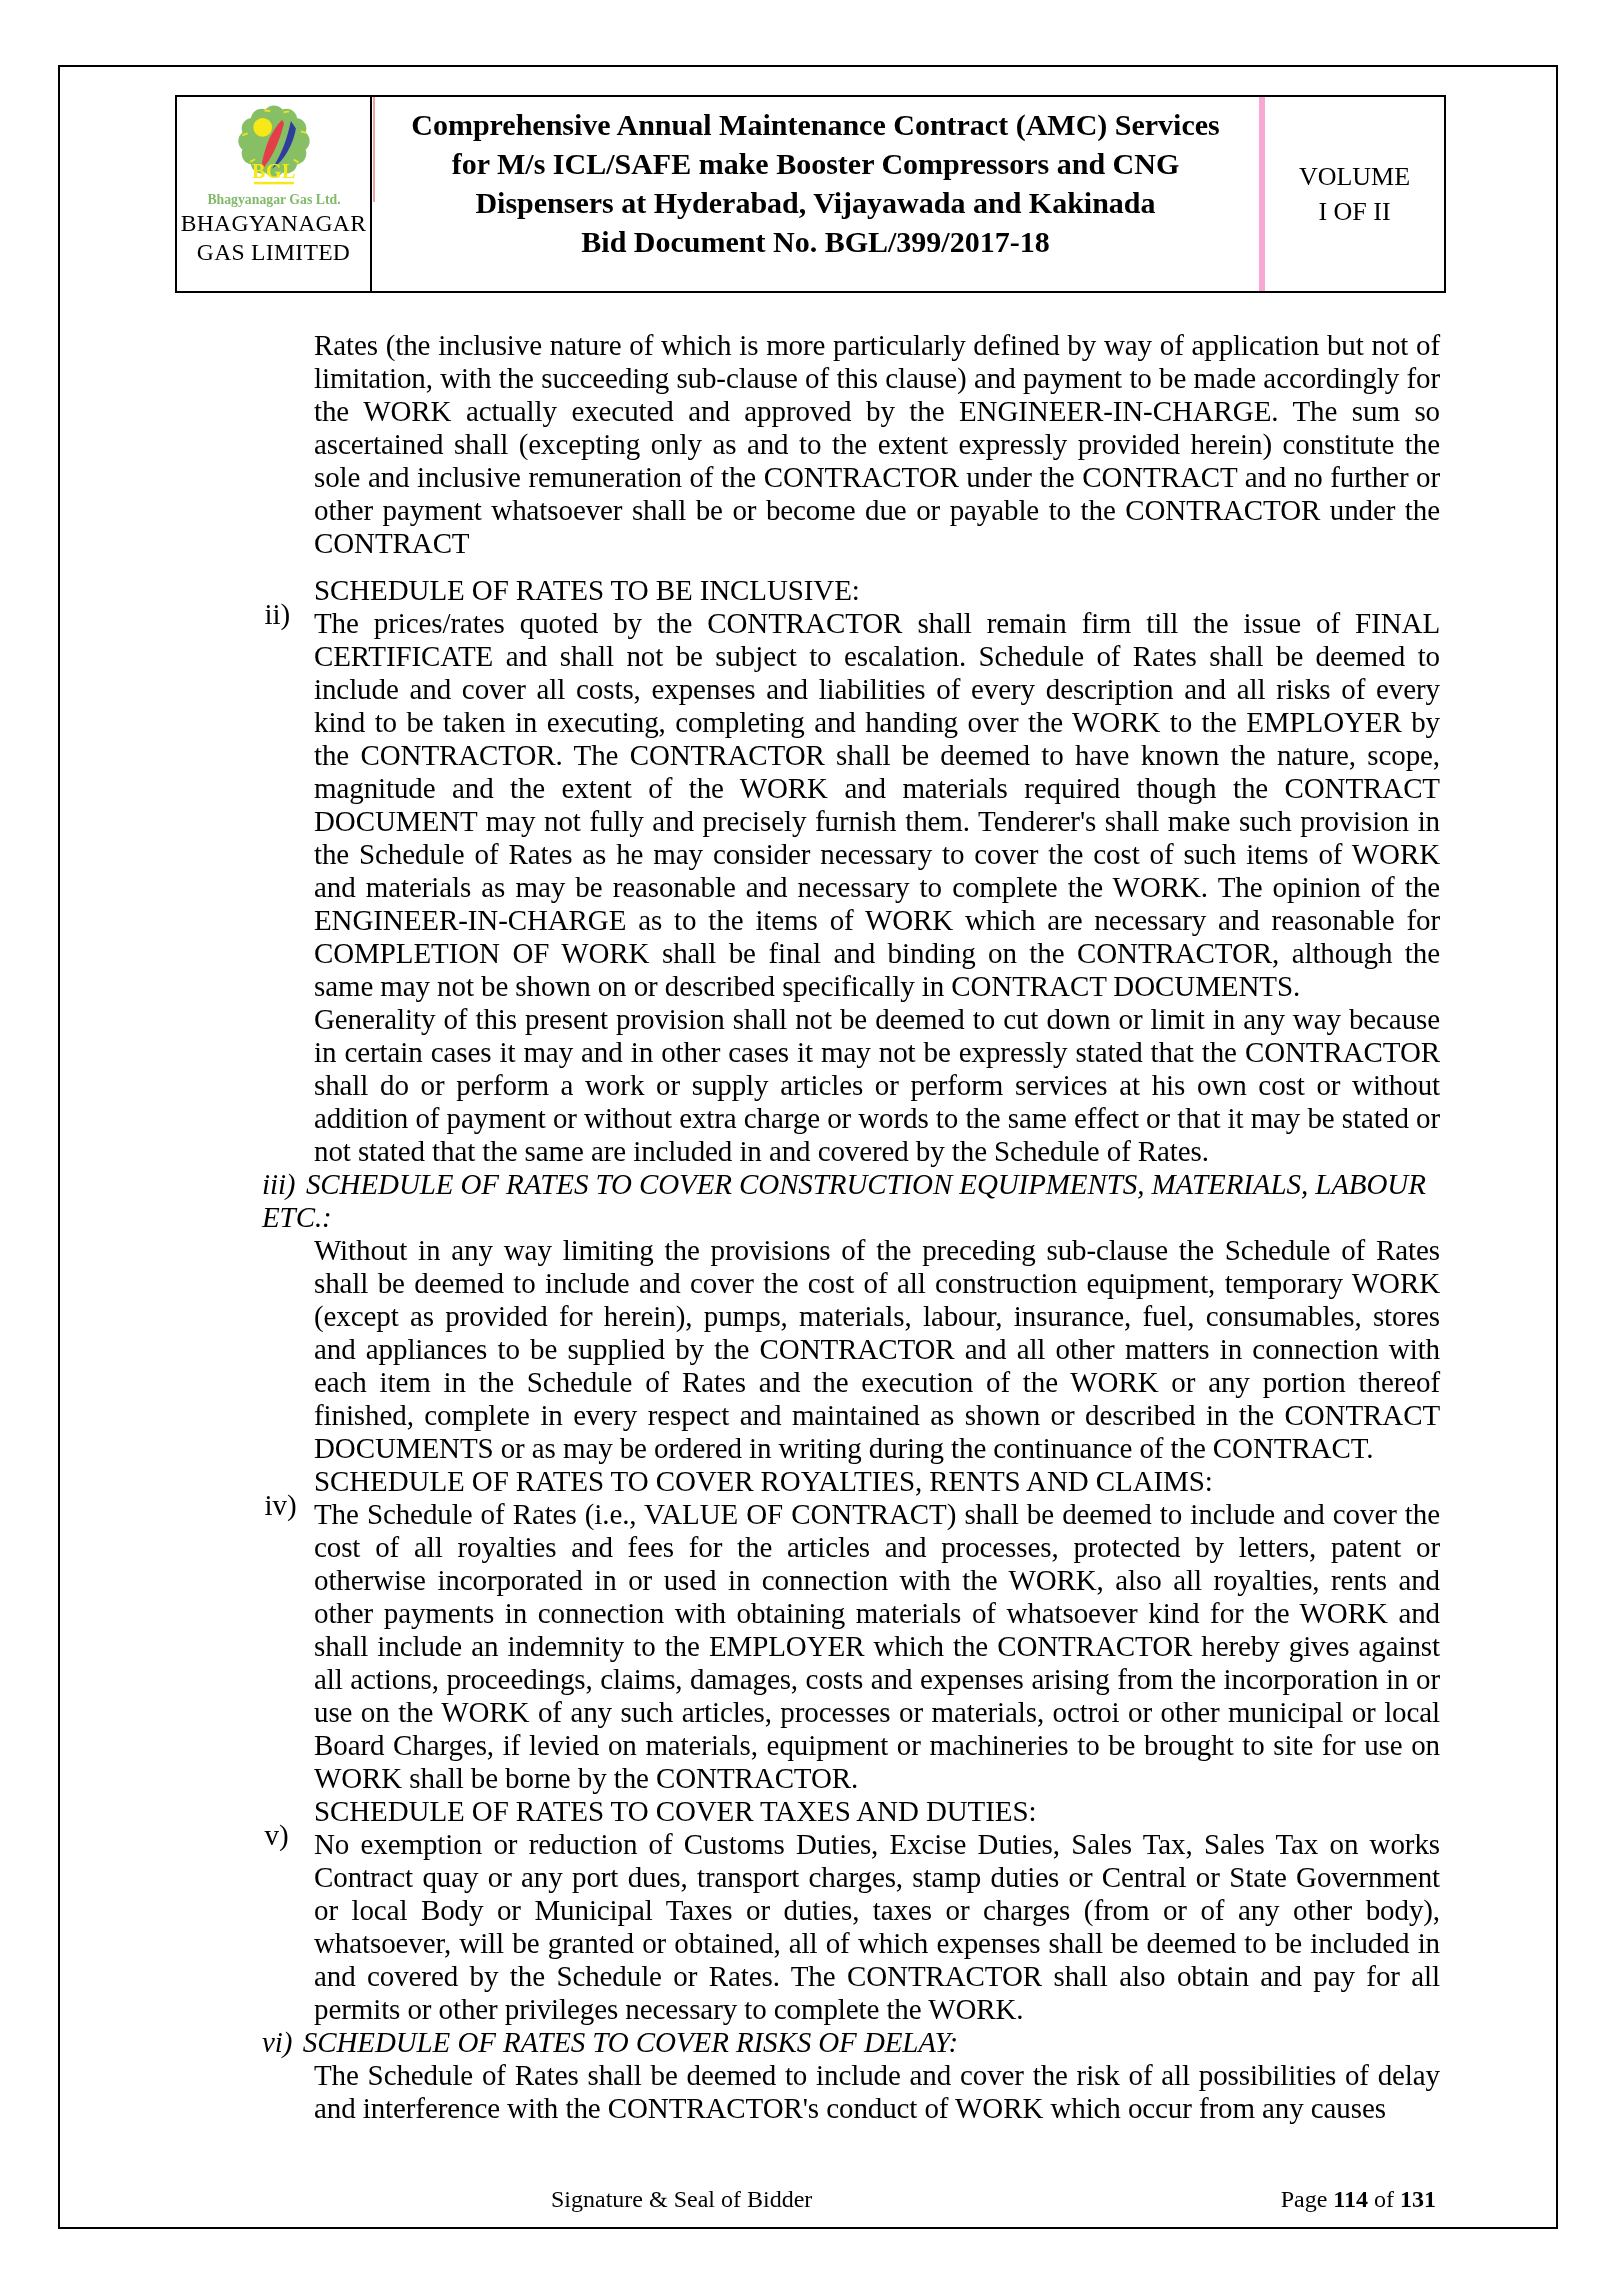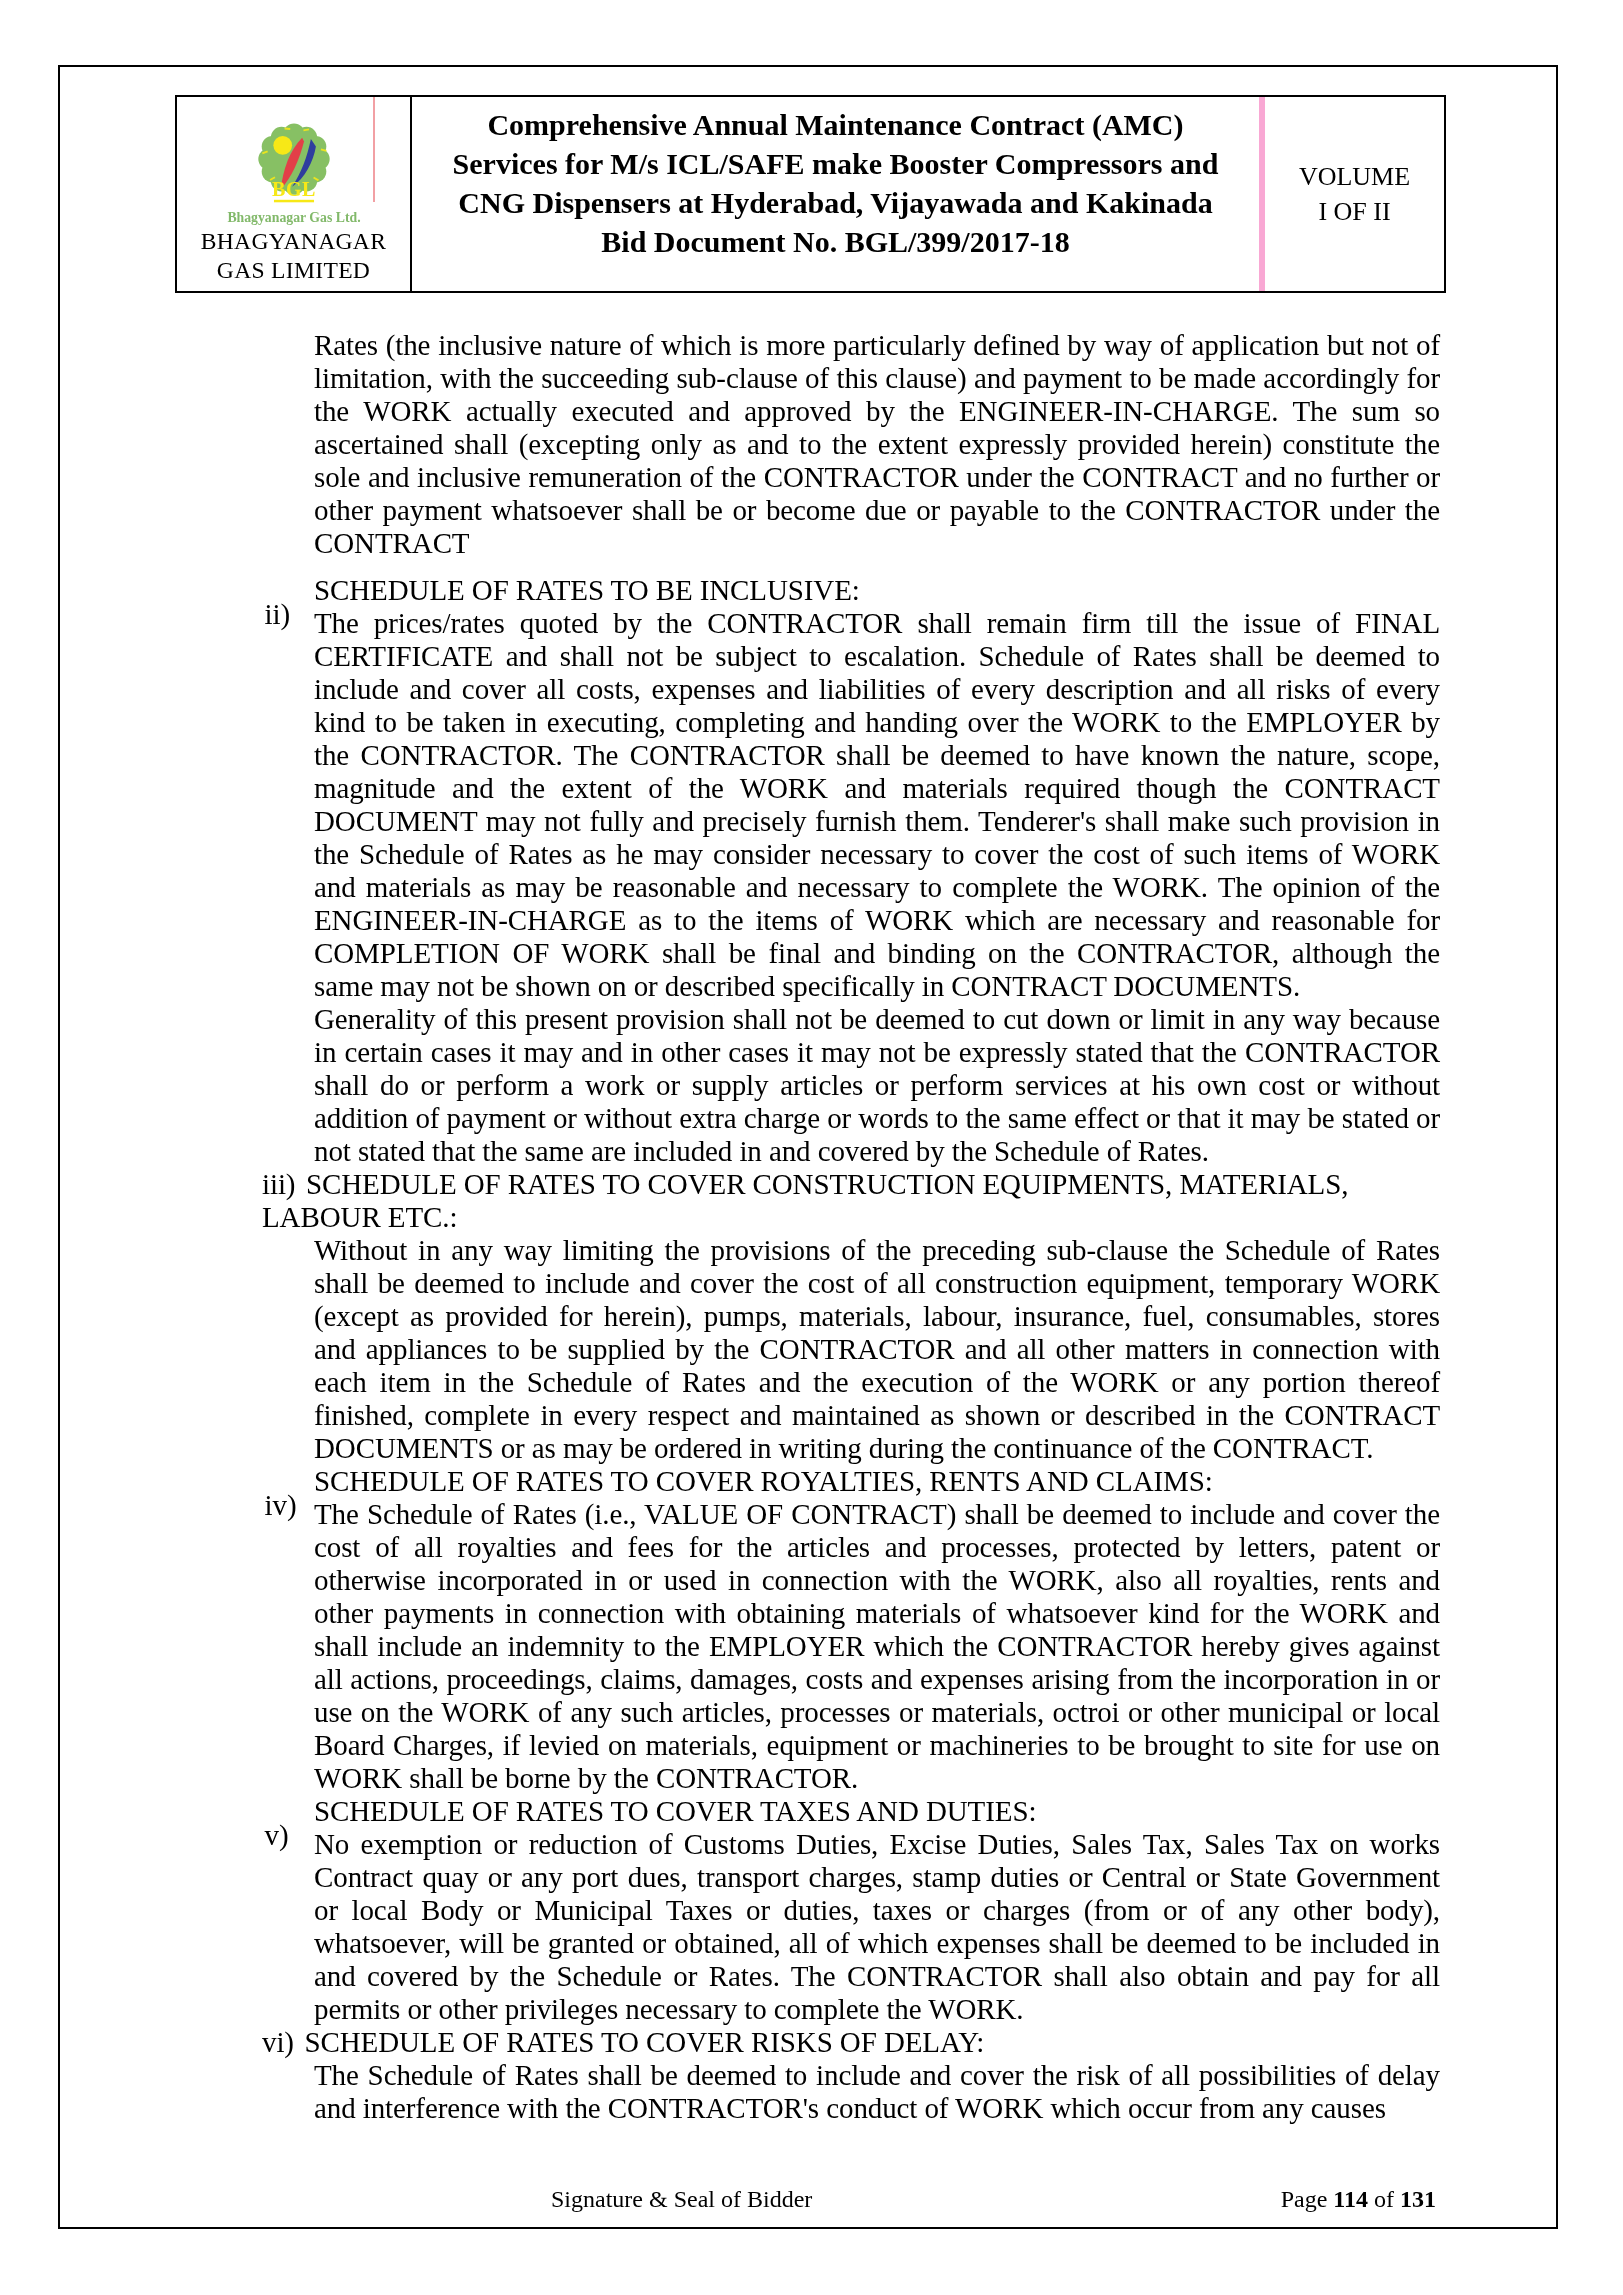--- a/index.html
+++ b/index.html
@@ -20,24 +20,24 @@
   
   .header-table {
     position: absolute; left: 115px; top: 28px;
     width: 1271px; height: 198px;
     border: 2px solid #000;
     box-sizing: border-box;
     display: flex;
   }
   .cell { box-sizing: border-box; height: 100%; }
   .logo-cell {
-    width: 235px; border-right: 2px solid #000;
+    width: 195px; border-right: 2px solid #000;
     position: relative;
     display: flex; flex-direction: column; align-items: center;
-    padding-top: 23px;
+    padding-top: 5px;
   }
   .pink-line { position: absolute; left: 196px; top: 0; width: 2px; height: 105px; background: #f2a0a4; }
   .company { font-size: 23.6px; line-height: 29.4px; text-align: left; letter-spacing: 0.3px; }
   .title-cell {
     flex: 1; border-right: 6px solid #f9a8d4;
     display: flex; flex-direction: column; justify-content: flex-start;
     padding: 7.9px 19.6px; text-align: center;
   }
   .doc-title, .bid-no { font-weight: bold; font-size: 30px; line-height: 39px; }
   .volume-cell {
@@ -49,21 +49,21 @@
   .volume-line { font-size: 26px; line-height: 35px; }
   
   .content {
     position: absolute; left: 202px; top: 262px; width: 1178px;
     font-size: 29px; line-height: 33px; letter-spacing: -0.1px;
   }
   .para { margin: 0; padding-left: 52px; text-align: justify; }
   .clause { margin: 0; }
   .clause.gap { margin-top: 14.4px; }
   .clause-heading { position: relative; padding-left: 52px; }
-  .clause.flush .clause-heading { padding-left: 0; }
+  .clause.flush .clause-heading { padding-left: 0; font-style: italic; }
   .marker { position: absolute; left: 2.6px; top: 0; margin-top: 24px; }
   .clause.flush .marker { position: static; margin-right: 10.5px; }
   
   .footer-row { position: absolute; left: 0; bottom: 13px; width: 100%; height: 42px; font-size: 24px; }
   .signature { position: absolute; left: 491px; bottom: 1.3px; }
   .page-info { position: absolute; right: 120px; bottom: 1.3px; white-space: nowrap; }
   .page-info .num { font-weight: bold; }
 </style>
 </head>
 <body>

